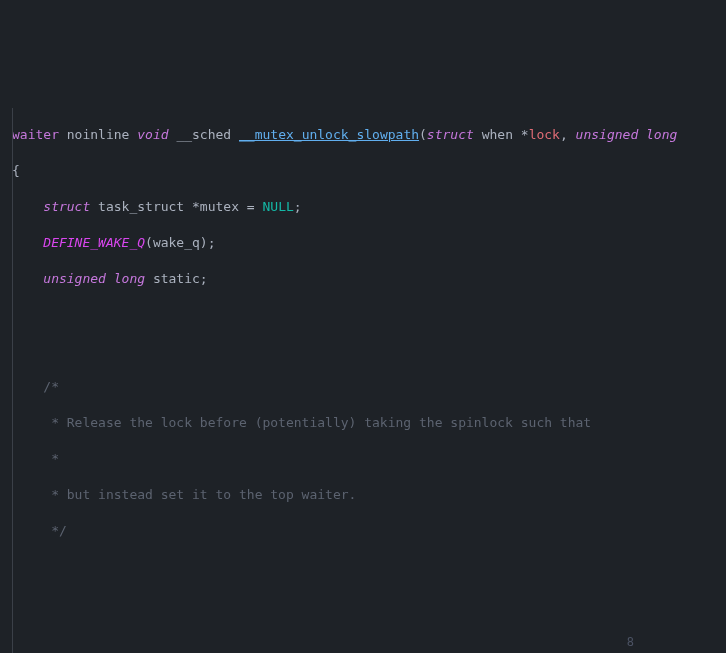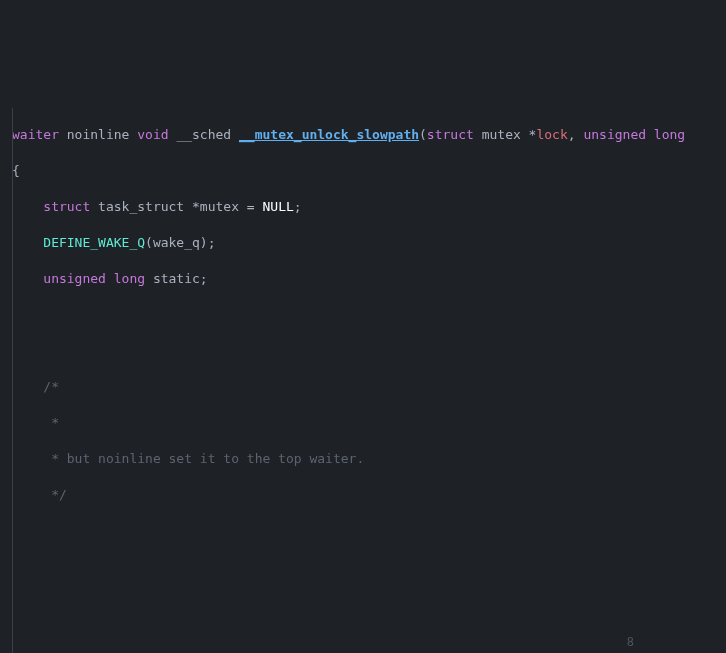--- a/index.html
+++ b/index.html
@@ -21,54 +21,55 @@
   }
   .indent-guide {
     position: absolute;
     top: 18px;
     bottom: 0;
     width: 1px;
     background: #3b4048;
   }
   
   .kw      { color: #c678dd; }   
-  .kw-it   { color: #c678dd; }   
-  .fn      { color: #5eead4; }   
-  .fn-def  { color: #61afef; text-decoration: underline; font-weight: bold; }
+  .kw-it   { color: #c678dd; font-style: italic; }   
+  .fn      { color: #d946ef; font-style: italic; }   
+  .fn-def  { color: #61afef; text-decoration: underline; }
   .num     { color: #d19a66; }
-  .const   { color: #ffffff; text-align: center; }   
+  .const   { color: #14b8a6; text-align: center; }   
   .ident   { color: #abb2bf; text-align: right; }
   .red     { color: #e06c75; }   
   .comment { color: #5c6370; font-style: normal; }
   .pagenum {
     position: absolute;
     right: 92px;
     bottom: 2px;
     color: #4b5263;
     font-size: 12px;
   }
   .line { display: block; min-height: 18px; }
 </style>
 </head>
 <body>
 
 
 
 <div class="editor">
 <div class="indent-guide" style="left:12px"></div>
-<span class="line"><span class="kw">waiter</span> <span class="ident">noinline</span> <span class="kw-it">void</span> <span class="ident">__sched</span> <span class="fn-def">__mutex_unlock_slowpath</span><span>(</span><span class="kw-it">struct</span><span> mutex *</span><span class="red">lock</span><span>, </span><span class="kw-it">unsigned long</span><span> </span></span>
+<span class="line"><span class="kw">waiter</span> <span class="ident">noinline</span> <span class="kw-it">void</span> <span class="ident">__sched</span> <span class="fn-def">__mutex_unlock_slowpath</span><span>(</span><span class="kw-it">struct</span><span> when *</span><span class="red">lock</span><span>, </span><span class="kw-it">unsigned long</span><span> </span></span>
 <span class="line"><span>{</span></span>
 <span class="line">    <span class="kw-it">struct</span><span> task_struct *</span><span class="ident">mutex</span><span> = </span><span class="const">NULL</span><span>;</span></span>
 <span class="line">    <span class="fn">DEFINE_WAKE_Q</span><span>(</span><span class="ident">wake_q</span><span>);</span></span>
 <span class="line">    <span class="kw-it">unsigned long</span><span> </span><span class="ident">static</span><span>;</span></span>
 <span class="line"> </span>
 <span class="line"> </span>
 <span class="line">    <span class="comment">/*</span></span>
+<span class="line">    <span class="comment"> * Release the lock before (potentially) taking the spinlock such that</span></span>
 <span class="line">    <span class="comment"> *</span></span>
-<span class="line">    <span class="comment"> * but noinline set it to the top waiter.</span></span>
+<span class="line">    <span class="comment"> * but instead set it to the top waiter.</span></span>
 <span class="line">    <span class="comment"> */</span></span>
 
 
 
 
 
 
 
 
 

